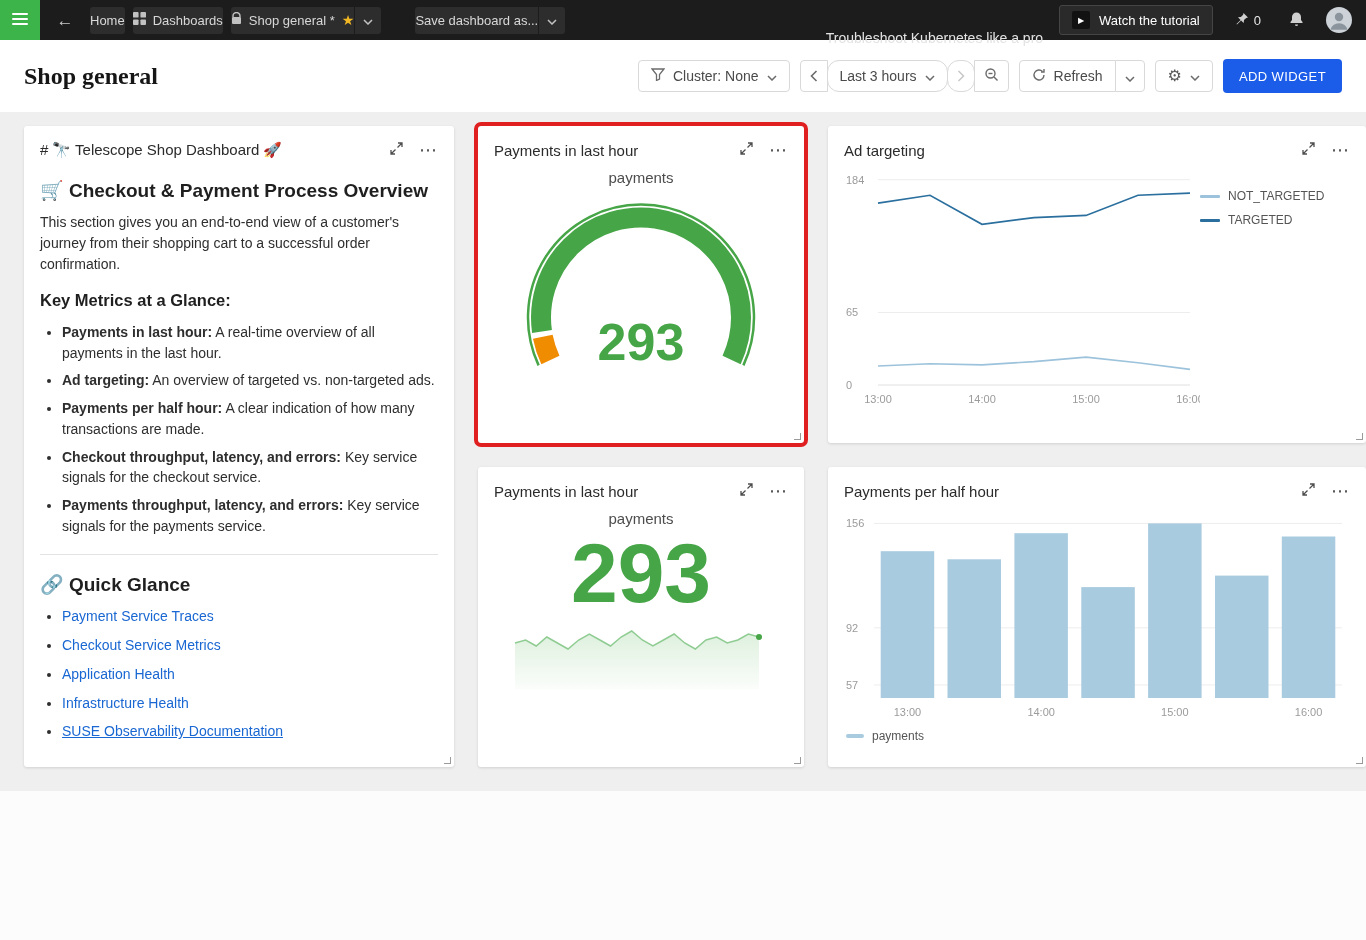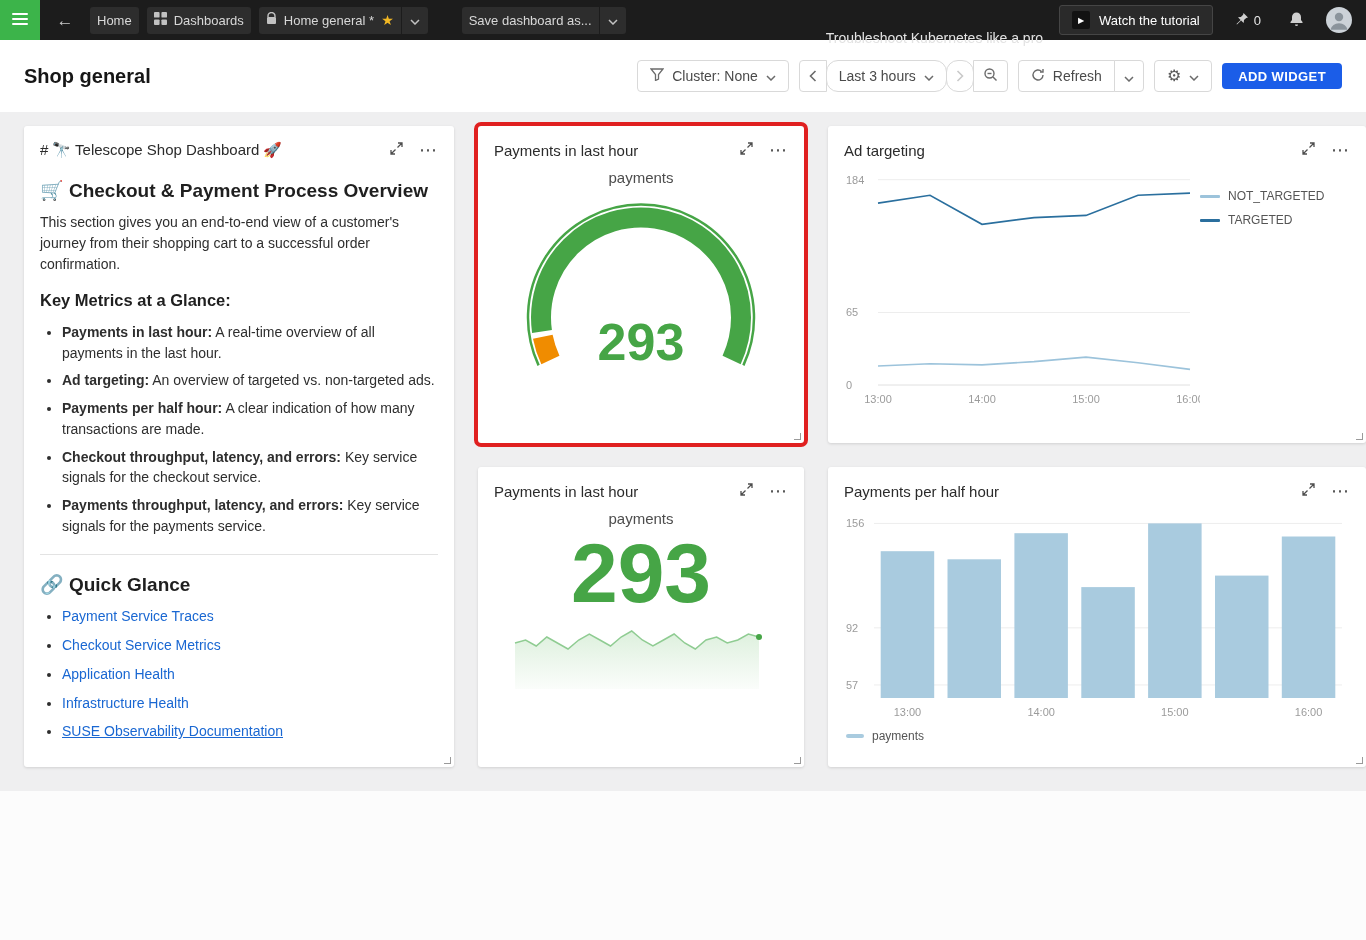--- a/index.html
+++ b/index.html
@@ -19,21 +19,21 @@
   .menu-btn {
     width:40px; height:40px; border:none; background:#3cb44a;
     display:flex; align-items:center; justify-content:center; flex:0 0 auto;
   }
   .back-btn {
     width:34px; height:40px; background:none; border:none; color:#c9c9c9;
     font-size:17px; line-height:1;
   }
   .tb-btn {
     background:#2d2d2d; border:none; color:#d8d8d8; height:27px;
-    border-radius:3px; padding:0 7px; font-size:13px;
+    border-radius:3px; padding:0 0; font-size:13px;
     display:inline-flex; align-items:center; gap:7px; white-space:nowrap;
   }
   .tb-btn svg { color:#c2c2c2; }
   .tb-split { display:inline-flex; gap:1px; }
   .tb-split .tb-btn:first-child { border-radius:3px 0 0 3px; }
   .tb-split .tb-btn:last-child  { border-radius:0 3px 3px 0; padding:0 8px; }
   .star { color:#f2b824; font-size:14px; line-height:1; }
   .save-group { margin-left:26px; }
   .tb-right { margin-left:auto; display:flex; align-items:center; gap:16px; }
   .promo { color:#e3e3e3; font-size:14px;margin-top:36px; }
@@ -53,39 +53,39 @@
   }
   .pin-btn svg, .bell-btn svg { color:#cfcfcf; fill:#cfcfcf; }
   .bell-btn { background:none; border:none; }
   .avatar-btn { width:26px; height:26px; border:none; padding:0; background:none; border-radius:50%; }
 
   
   .page-header {
     height:72px; background:#fff; display:flex; align-items:center;
     justify-content:space-between; padding:0 24px;
   }
-  .page-title { font-size:20px; font-weight:700; color:#161616; margin:0; }
+  .page-title { font-size:24px; font-weight:700; color:#161616; margin:0;font-family:Liberation Serif, serif; }
   .controls { display:flex; align-items:center; gap:10px; }
   .ctl {
     height:32px; background:#fff; border:1px solid #d9d9d9; border-radius:4px;
     color:#4a4a4a; font-size:14px; display:inline-flex; align-items:center;
     gap:8px; padding:0 12px; white-space:nowrap;
   }
   .ctl svg { color:#6b6b6b; }
   .ctl-group { display:inline-flex; }
   .ctl-group .ctl { border-radius:12px; margin-left:-1px; }
   .ctl-group .ctl:first-child { border-radius:4px 0 0 4px; margin-left:0; }
   .ctl-group .ctl:last-child  { border-radius:0 4px 4px 0; }
   .ctl.icon-only { padding:0 9px; font-size:15px; color:#5a5a5a; }
   .ctl.disabled { color:#c3c3c3; }
   .ctl.disabled svg { color:#c9c9c9; }
   .gear-glyph { font-size:16px; line-height:1; color:#5a5a5a; }
   .btn-primary {
-    height:26px; background:#1b5de8; color:#fff; border:none; border-radius:4px;
-    font-size:13px; font-weight:700; letter-spacing:.4px; padding:0 16px;
+    height:34px; background:#1b5de8; color:#fff; border:none; border-radius:4px;
+    font-size:13px; font-weight:400; letter-spacing:.4px; padding:0 16px;
   }
 
   
   .dashboard { background:#efeff0; padding:14px 24px 24px; }
   .grid {
     display:grid; grid-template-columns:430px 326px 1fr;
     grid-template-rows:317px 300px; gap:24px;
   }
   .card {
     position:relative; background:#fff; border-radius:3px;
@@ -167,21 +167,21 @@
     <span>Dashboards</span>
   </button>
   <span class="tb-split">
     <button class="tb-btn">
       <span>
         <svg width="11" height="13" viewBox="0 0 11 13">
             <path d="M2 5V4a3.5 3.5 0 017 0v1" fill="none" stroke="#c2c2c2" stroke-width="1.4"></path>
             <rect x="1" y="5" width="9" height="7" rx="1" fill="#c2c2c2"></rect>
           </svg>
       </span>
-      <span>Home general *</span>
+      <span>Shop general *</span>
       <span class="star">★</span>
     </button>
     <button class="tb-btn">
       <span>
         <svg width="10" height="6" viewBox="0 0 10 6">
             <path d="M1 1l4 4 4-4" fill="none" stroke="currentColor" stroke-width="1.5"></path>
           </svg>
       </span>
     </button>
   </span>

